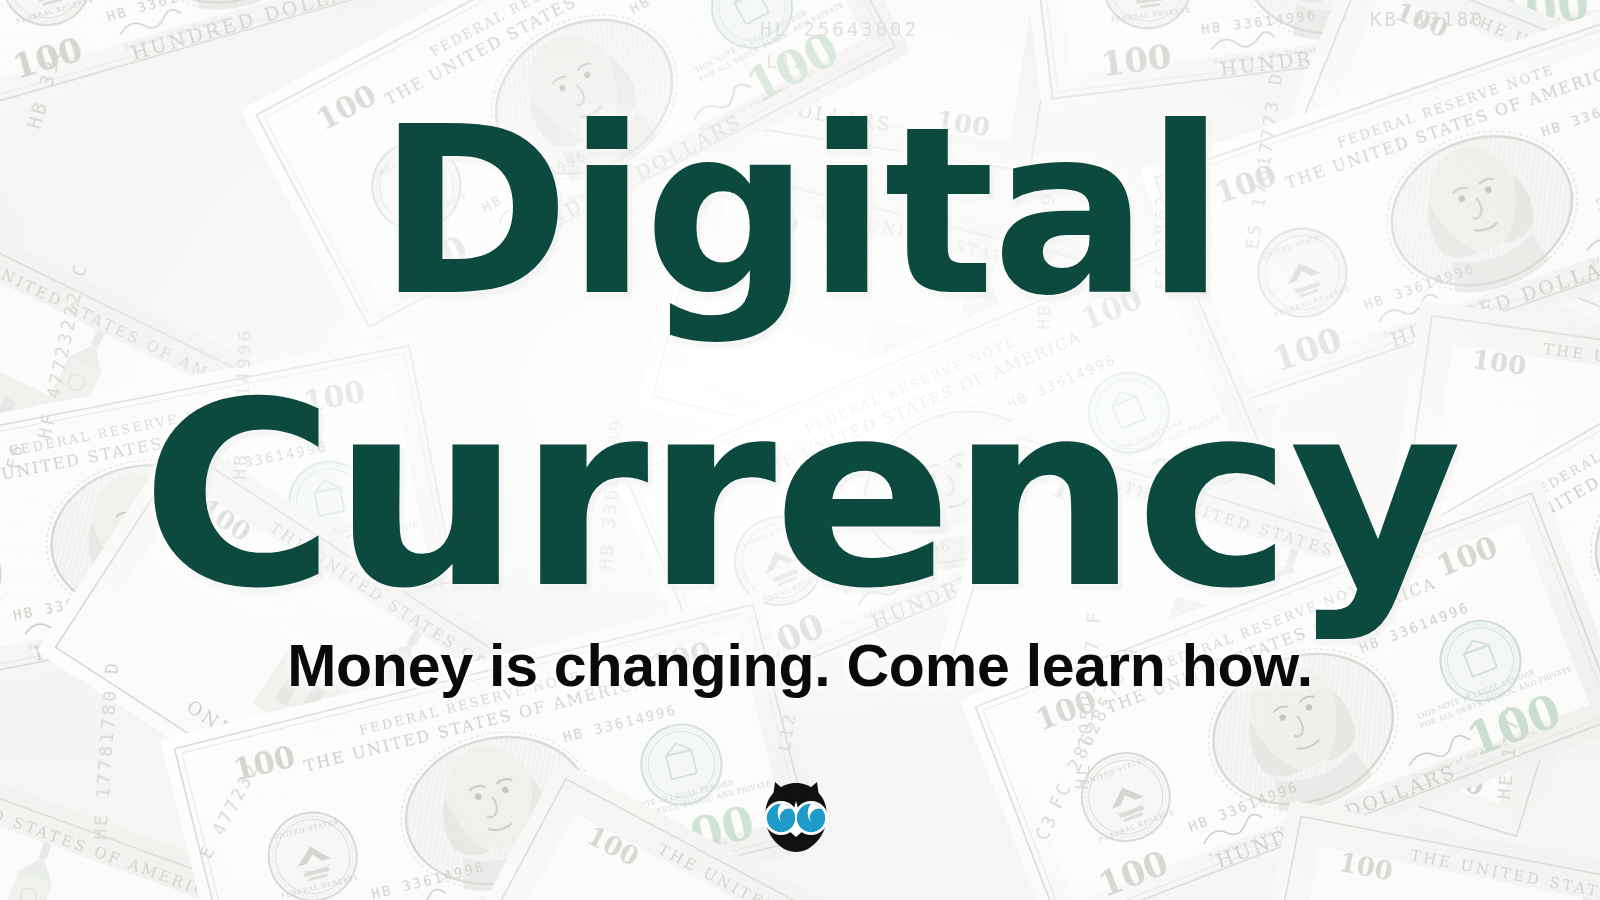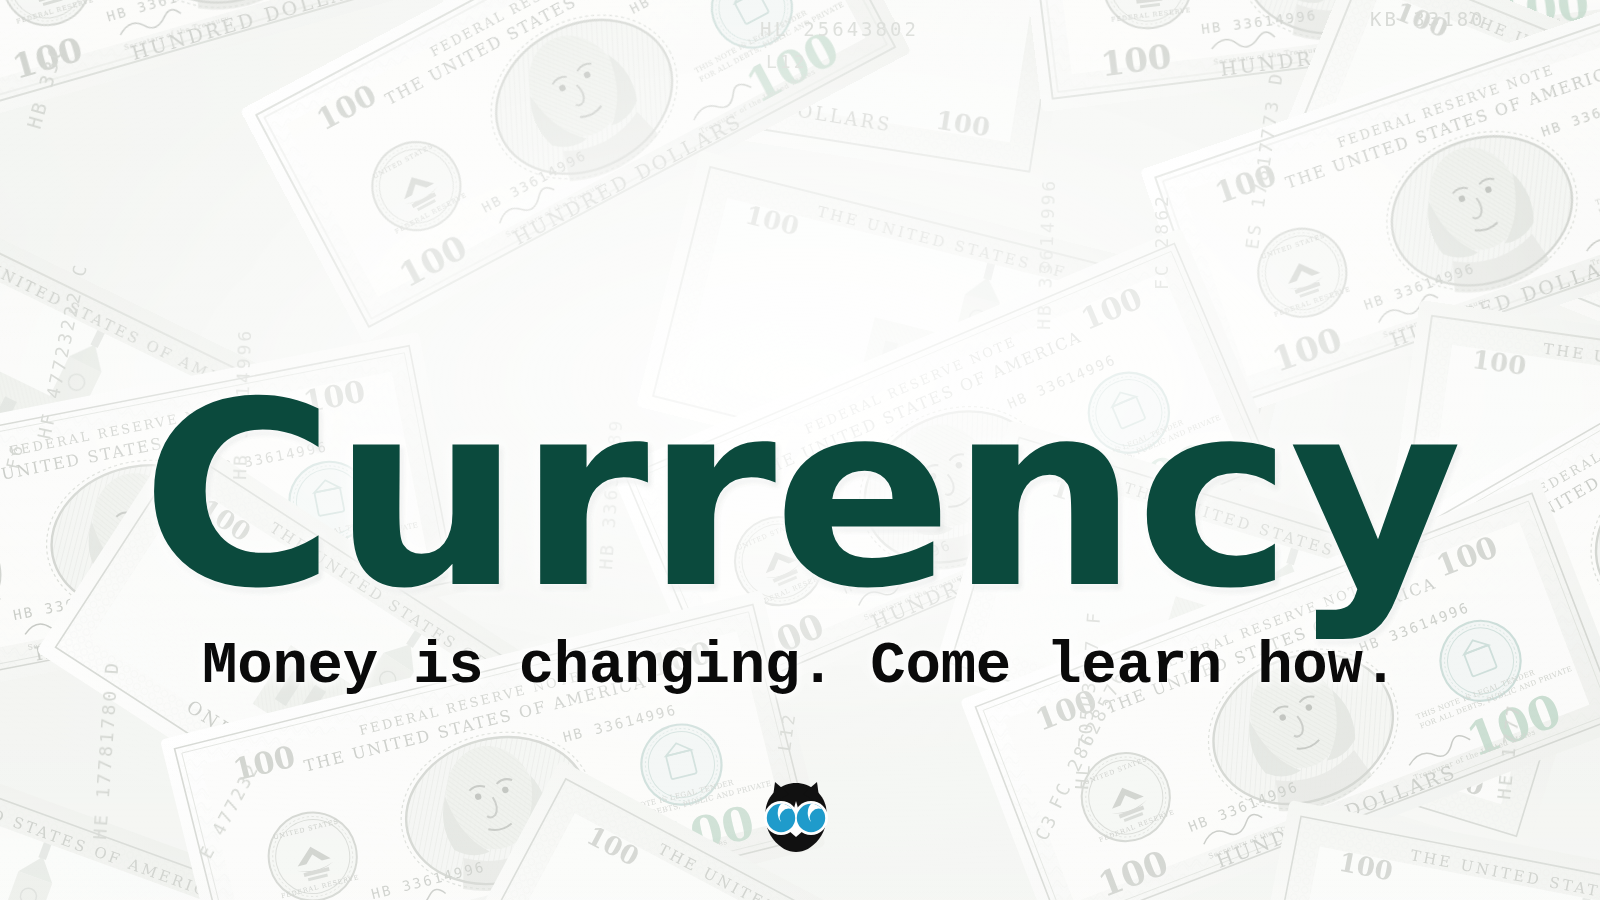--- a/index.html
+++ b/index.html
@@ -73,21 +73,21 @@
     transform: scaleX(1.04);
   }
 
   #subtitle {
     position: absolute;
     top: 636px;
     left: 0;
     width: 1600px;
     text-align: center;
     color: #0a0a0a;
-    font-family: Liberation Mono, monospace;
+    font-family: Liberation Sans, sans-serif;
     font-weight: bold;
     font-size: 59px;
     letter-spacing: -0.004em;
     line-height: 1.05;
     white-space: nowrap;
     text-shadow:
       0 2px 6px rgba(255,255,255,0.92),
       0 0 12px rgba(255,255,255,0.80);
   }
 
@@ -334,20 +334,21 @@
       <text x="1510" y="800" font-size="18" transform="rotate(-84 1510 800)">HE 1777</text>
       <text x="1418" y="560" font-size="18" transform="rotate(-86 1418 560)">FC 21</text>
       <text x="790" y="752" font-size="17" transform="rotate(-82 790 752)">L12</text>
     </g>
   </svg>
 
   <div id="bg-wash"></div>
 
   <div id="content">
 
+    <div class="title-line" id="title-line-1">Digital</div>
 
     <div class="title-line" id="title-line-2">Currency</div>
 
     <div id="subtitle">Money is changing. Come learn how.</div>
 
     <div id="logo">
       <svg viewBox="0 0 84 84" aria-hidden="true">
 
         <path d="M42 9
                  C56 9 69 19 72 33

